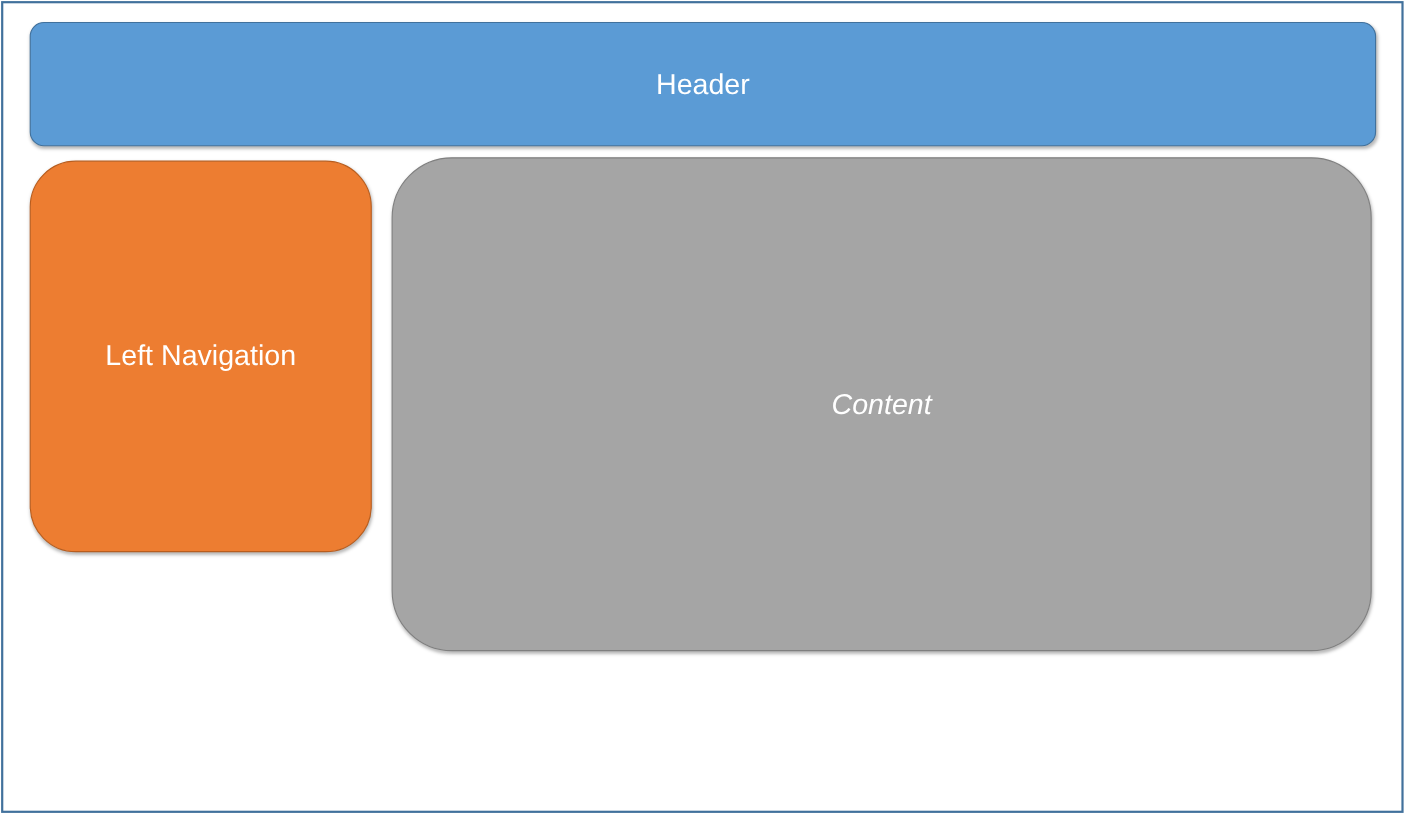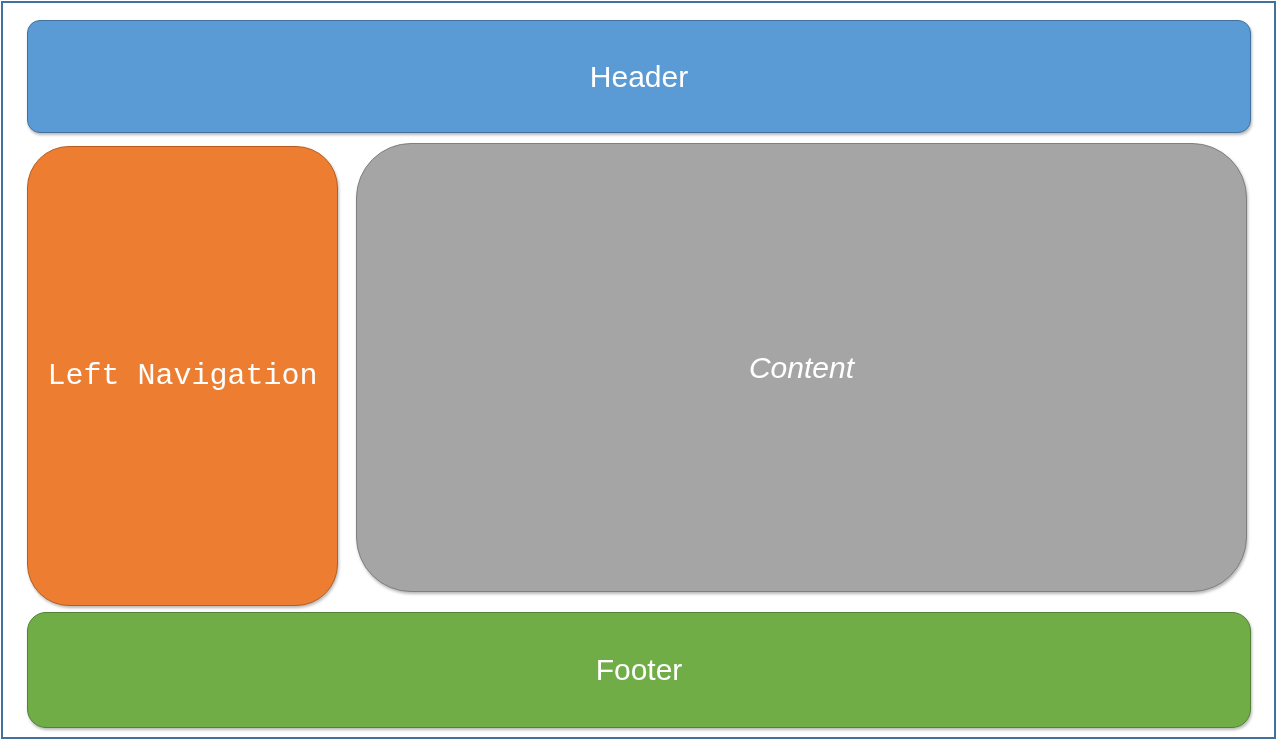--- a/index.html
+++ b/index.html
@@ -31,38 +31,37 @@
     position: absolute;
     box-sizing: border-box;
     border: 1px solid rgba(0,0,0,0.35); 
     display: flex;
     align-items: center;
     justify-content: center;
     box-shadow: 1px 2px 3px rgba(0,0,0,0.28);
   }
   .block .label {
     color: #ffffff;
-    font-size: 30px;
+    font-size: 26px;
     line-height: 1.2;
     white-space: nowrap;
   }
   .block-header {
     left: 27px;
     top: 20px;
     width: 1224px;
     height: 113px;
     border-radius: 13px;
   }
   .block-left-nav {
     left: 27px;
     top: 146px;
     width: 311px;
-    height: 460px;
+    height: 356px;
     border-radius: 42px;
-    font-family: Liberation Mono, monospace;
   }
   .block-content {
     left: 356px;
     top: 143px;
     width: 891px;
     height: 449px;
     border-radius: 55px;
   }
   .block-footer {
     left: 27px;
@@ -84,17 +83,14 @@
   </div>
 
   <div class="block block-left-nav" style="background-color: rgb(237, 125, 49); border-color: rgb(184, 93, 30);">
     <span class="label">Left Navigation</span>
   </div>
 
   <div class="block block-content" style="background-color: rgb(165, 165, 165); border-color: rgb(127, 127, 127); font-style: italic;">
     <span class="label">Content</span>
   </div>
 
-  <div class="block block-footer" style="background-color: rgb(112, 173, 71); border-color: rgb(83, 129, 53);">
-    <span class="label">Footer</span>
-  </div>
 
 </div>
 
 </body></html>

